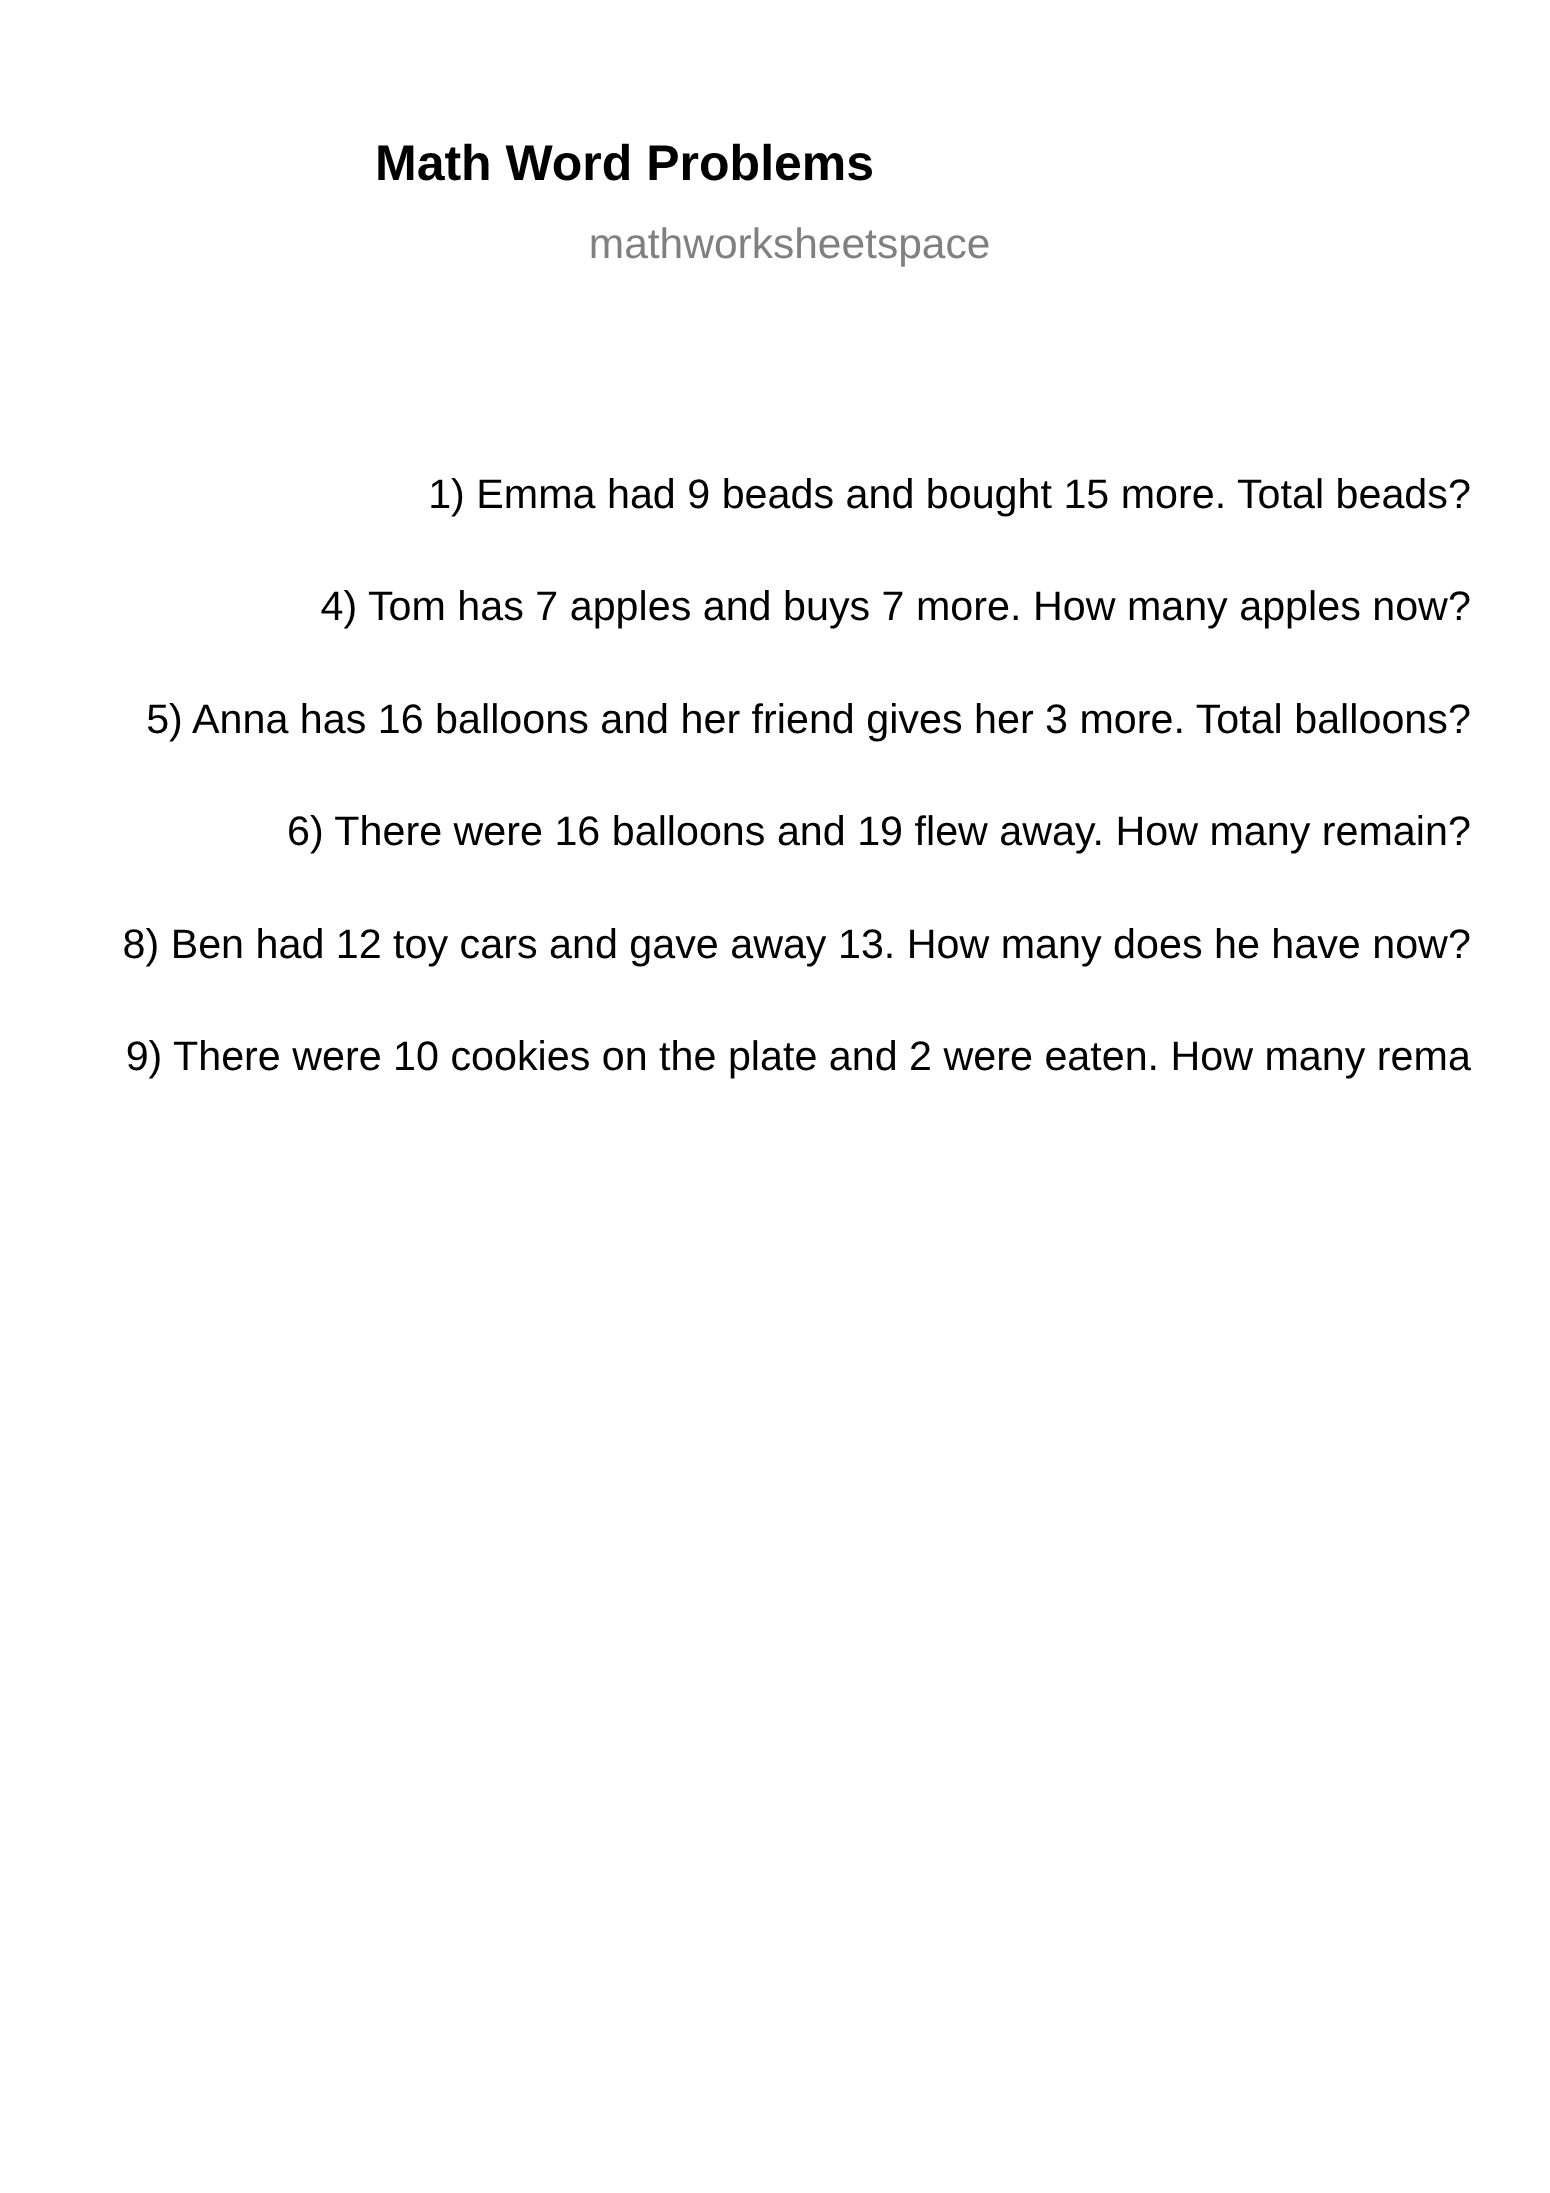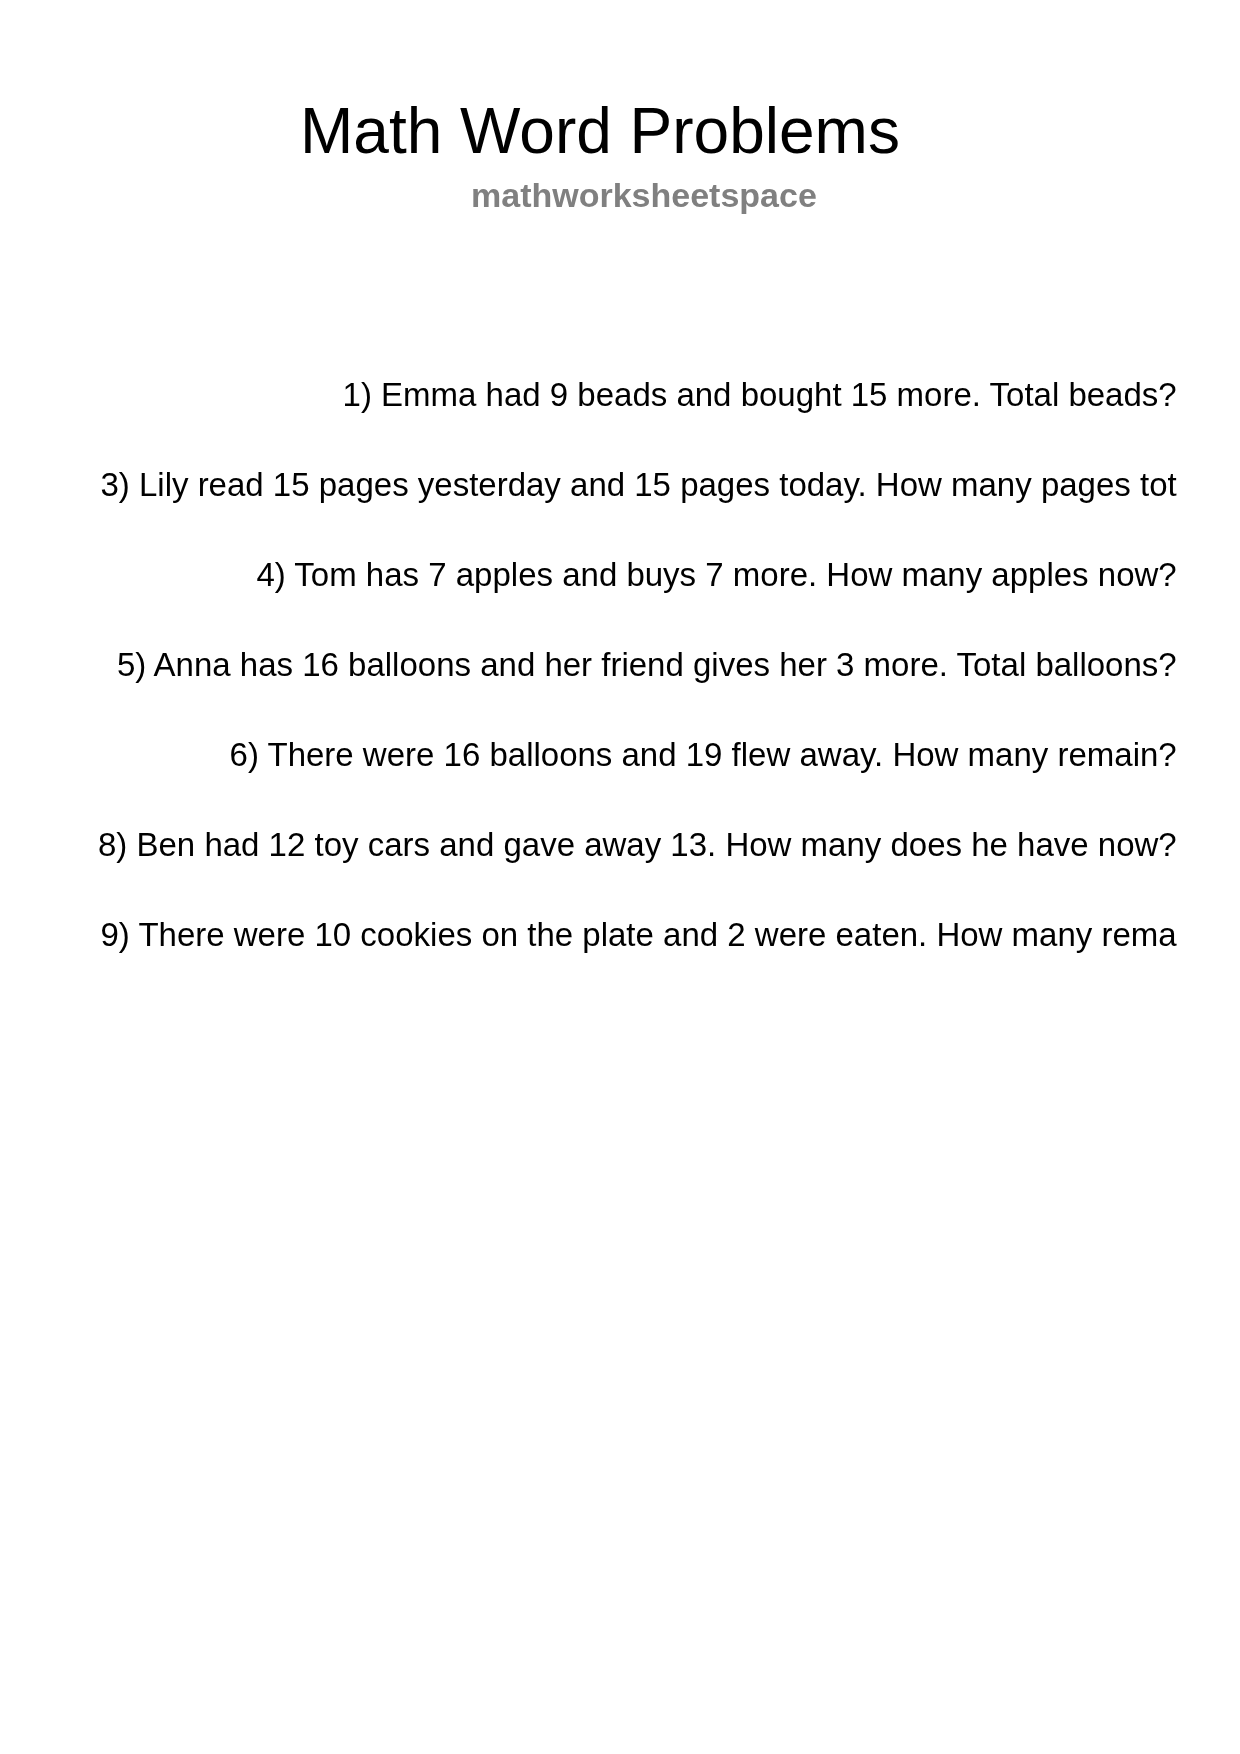--- a/index.html
+++ b/index.html
@@ -12,35 +12,34 @@
       height: 1754px;
       overflow: hidden;
       position: relative;
       font-family: "Liberation Sans", sans-serif;
       color: #000000;
     }
     .title {
       position: absolute;
       left: 300px;
       top: 96px;
-      font-size: 64px;
+      font-size: 40px;
       line-height: 70px;
       white-space: nowrap;
       margin: 0;
-      font-weight: normal;
+      font-weight: bold;
     }
     .subtitle {
       position: absolute;
       left: 471px;
       top: 177px;
       font-size: 34px;
       line-height: 36px;
       color: #808080;
       white-space: nowrap;
-      font-weight: bold;
     }
     .problems {
       position: absolute;
       left: 98px;
       top: 350px;
       margin: 0;
       padding: 0;
       list-style: none;
     }
     .problem {
@@ -52,19 +51,18 @@
     }
   </style>
 </head>
 <body>
 
 <h1 class="title">Math Word Problems</h1>
 <div class="subtitle">mathworksheetspace</div>
 
 <ul class="problems">
   <li class="problem">1) Emma had 9 beads and bought 15 more. Total beads?</li>
-  <li class="problem">3) Lily read 15 pages yesterday and 15 pages today. How many pages tot</li>
   <li class="problem">4) Tom has 7 apples and buys 7 more. How many apples now?</li>
   <li class="problem">5) Anna has 16 balloons and her friend gives her 3 more. Total balloons?</li>
   <li class="problem">6) There were 16 balloons and 19 flew away. How many remain?</li>
   <li class="problem">8) Ben had 12 toy cars and gave away 13. How many does he have now?</li>
   <li class="problem">9) There were 10 cookies on the plate and 2 were eaten. How many rema</li>
 </ul>
 
 </body></html>

